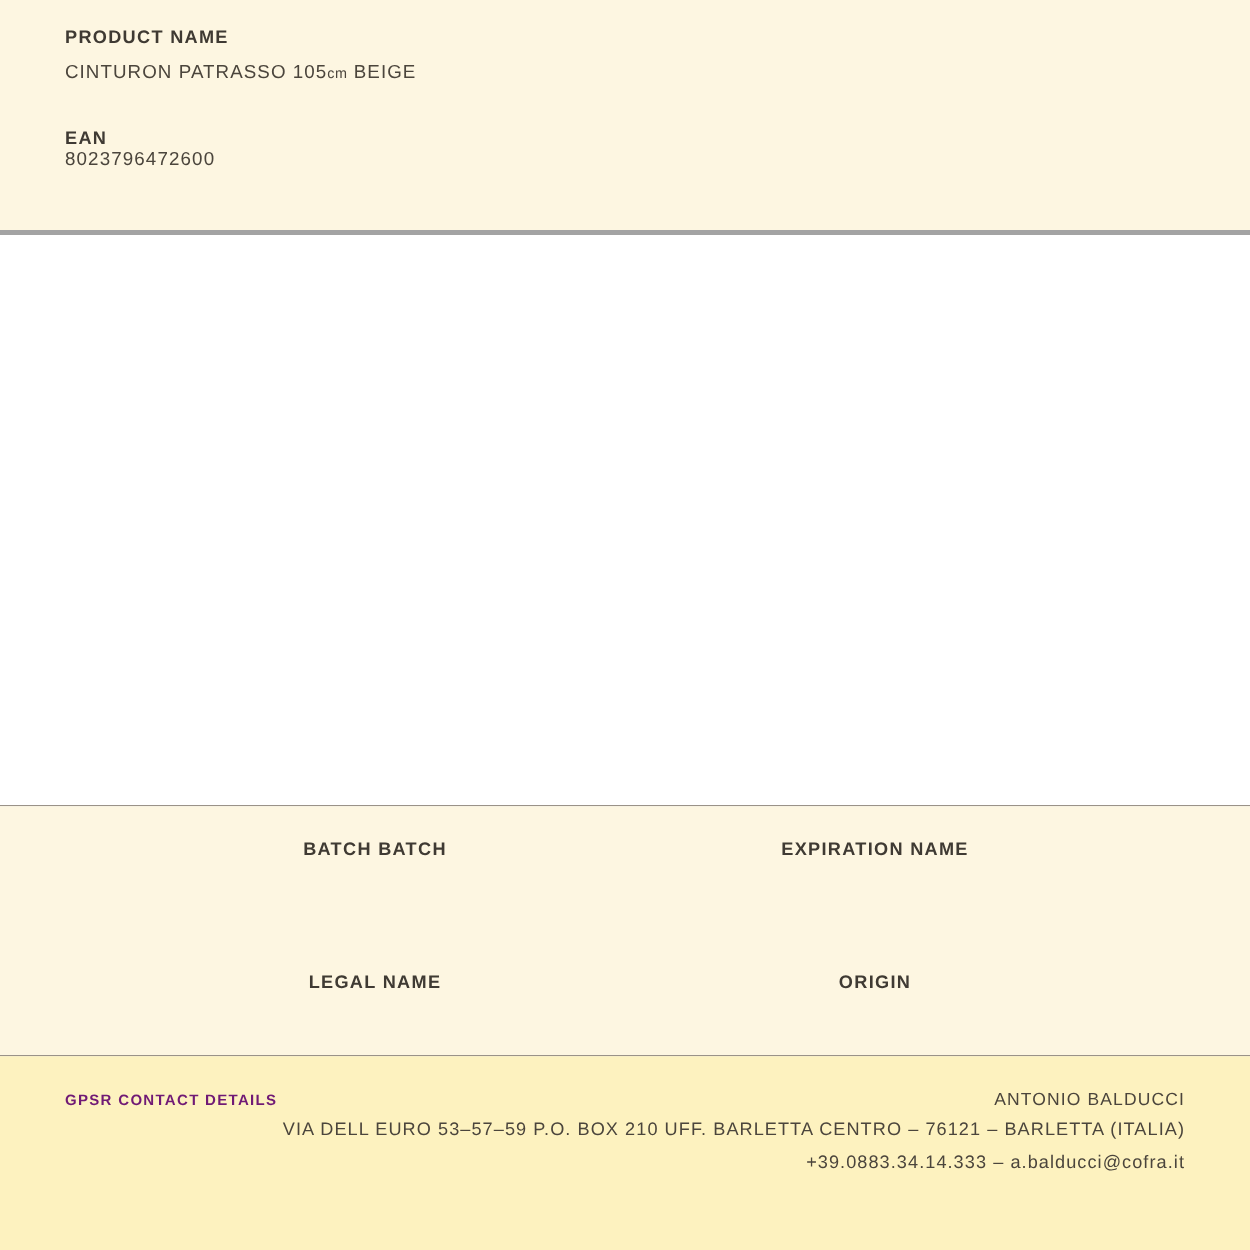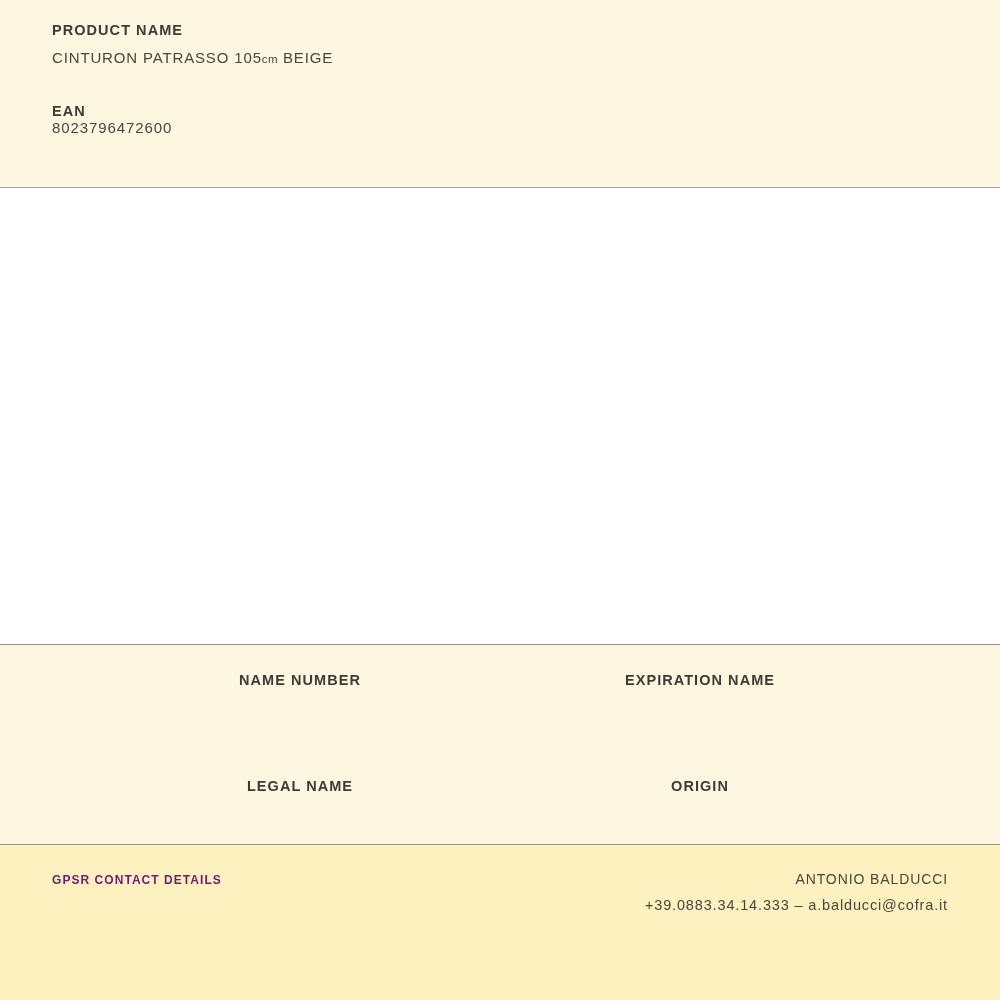--- a/index.html
+++ b/index.html
@@ -21,21 +21,21 @@
     display: flex;
     flex-direction: column;
     position: relative;
   }
 
   
   .top-section {
     background: #fdf6e1;
     padding: 22px 72px 0 52px;
     height: 188px;
-    border-bottom: 1px solid #a3a3a3;
+    border-bottom: 4px solid #a3a3a3;
   }
   .field-label {
     font-size: 14.5px;
     font-weight: bold;
     letter-spacing: 1.05px;
     color: #3f3a33;
     margin: 0 0 11px 0;
     white-space: nowrap;
   }
   .field-value {
@@ -146,21 +146,21 @@
       <p class="field-value">8023796472600</p>
     </div>
   </div>
 
   <div class="middle-section"></div>
 
   <div class="specs-section">
     <div class="specs-row first">
       <div class="cell spacer"></div>
       <div class="cell">
-        <p class="spec-label">NAME NUMBER</p>
+        <p class="spec-label">BATCH BATCH</p>
         <p class="spec-value"></p>
       </div>
       <div class="cell">
         <p class="spec-label">EXPIRATION NAME</p>
         <p class="spec-value"></p>
       </div>
     </div>
     <div class="specs-row second">
       <div class="cell spacer"></div>
       <div class="cell">
@@ -170,16 +170,17 @@
         <p class="spec-label">ORIGIN</p>
       </div>
     </div>
   </div>
 
   <div class="footer-section">
     <div class="footer-top">
       <span class="footer-label">GPSR CONTACT DETAILS</span>
       <span class="footer-company">ANTONIO BALDUCCI</span>
     </div>
+    <div class="footer-line">VIA DELL EURO 53–57–59 P.O. BOX 210 UFF. BARLETTA CENTRO – 76121 – BARLETTA (ITALIA)</div>
     <div class="footer-line contact">+39.0883.34.14.333 – a.balducci@cofra.it</div>
   </div>
 
 </div>
 
 </body></html>

